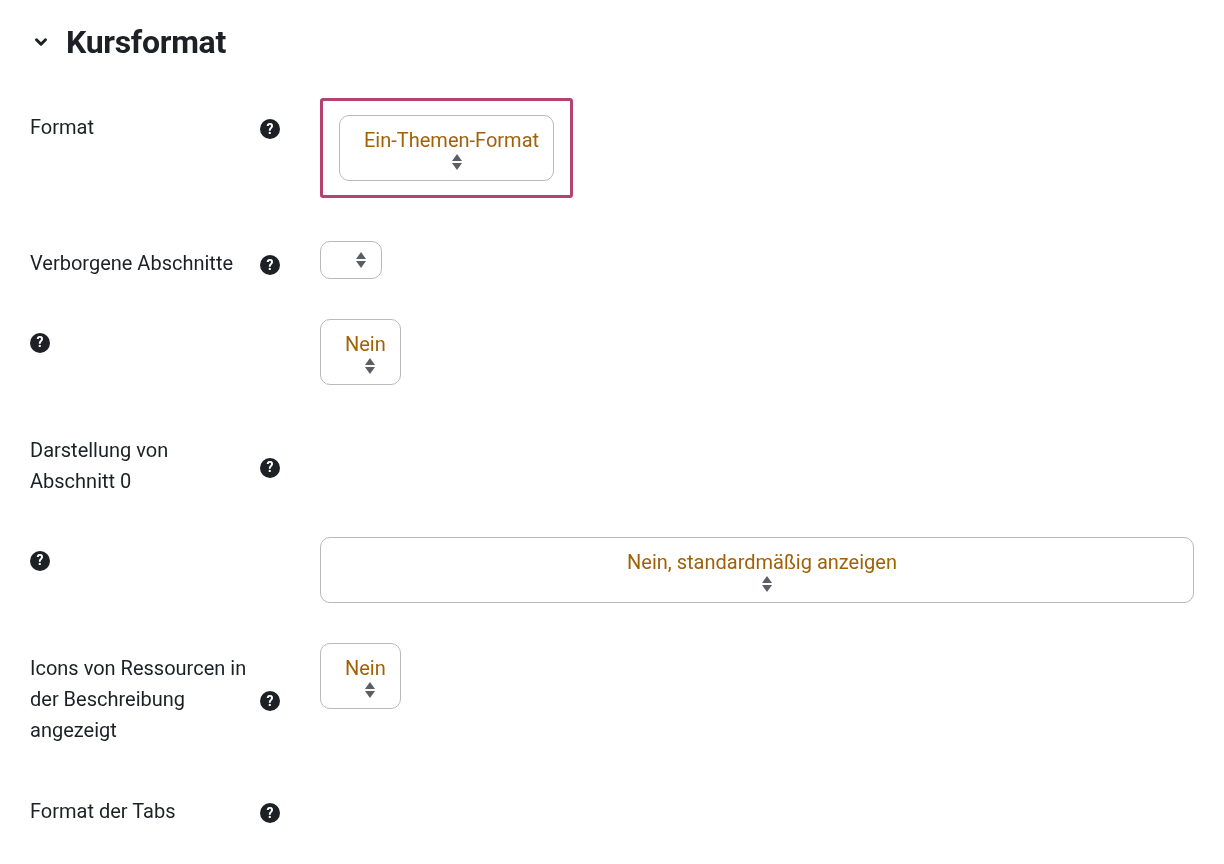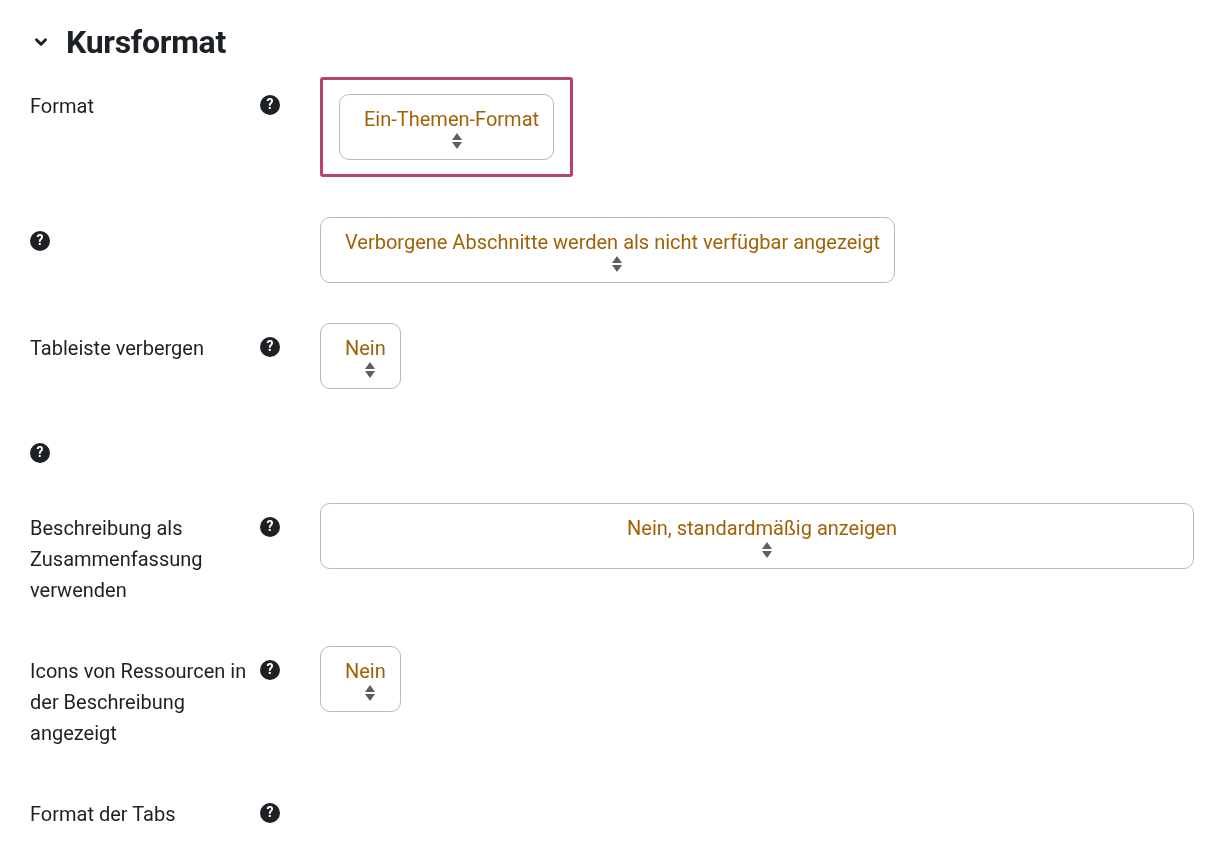--- a/index.html
+++ b/index.html
@@ -12,21 +12,21 @@
     font-size: 20px;
     line-height: 1.4;
   }
   .page {
     padding: 20px 30px;
     max-width: 1224px;
   }
   .section-header {
     display: flex;
     align-items: center;
-    margin-bottom: 16px;
+    margin-bottom: 37px;
   }
   .section-header .chev {
     width: 22px;
     height: 22px;
     display: inline-flex;
     align-items: center;
     justify-content: center;
     margin-right: 14px;
     cursor: pointer;
   }
@@ -37,21 +37,21 @@
     letter-spacing: -0.3px;
   }
   .form-row {
     display: flex;
     align-items: flex-start;
     margin-bottom: 40px;
   }
   .label-col {
     flex: 0 0 270px;
     display: flex;
-    align-items: flex-start;
+    align-items: center;
     justify-content: space-between;
     padding-right: 20px;
     padding-top: 10px;
   }
   .label-text {
     font-size: 20px;
     color: #1d2125;
     line-height: 1.55;
     padding-right: 8px;
   }
@@ -140,66 +140,65 @@
                 <polygon points="1,0 11,0 6,7" fill="#5b5f63"></polygon>
               </svg>
           </span>
         </span>
       </span>
     </div>
   </div>
 
   <div class="form-row">
     <div class="label-col">
+      <span class="label-text">Verborgene Abschnitte</span>
       <span class="help-icon">?</span>
     </div>
     <div class="control-col">
       <span class="select">
-        <span>Verborgene Abschnitte werden als nicht verfügbar angezeigt</span>
-        <span class="sort-icon">
-          <svg width="12" height="7" viewBox="0 0 12 7">
-              <polygon points="6,0 11,7 1,7" fill="#5b5f63"></polygon>
-            </svg>
-          <svg width="12" height="7" viewBox="0 0 12 7" style="margin-top:2px">
-              <polygon points="1,0 11,0 6,7" fill="#5b5f63"></polygon>
-            </svg>
-        </span>
-      </span>
-    </div>
-  </div>
-
-  <div class="form-row">
-    <div class="label-col">
-      <span class="label-text">Tableiste verbergen</span>
+        <span class="sort-icon">
+          <svg width="12" height="7" viewBox="0 0 12 7">
+              <polygon points="6,0 11,7 1,7" fill="#5b5f63"></polygon>
+            </svg>
+          <svg width="12" height="7" viewBox="0 0 12 7" style="margin-top:2px">
+              <polygon points="1,0 11,0 6,7" fill="#5b5f63"></polygon>
+            </svg>
+        </span>
+      </span>
+    </div>
+  </div>
+
+  <div class="form-row">
+    <div class="label-col">
       <span class="help-icon">?</span>
     </div>
     <div class="control-col">
       <span class="select">
         <span>Nein</span>
         <span class="sort-icon">
           <svg width="12" height="7" viewBox="0 0 12 7">
               <polygon points="6,0 11,7 1,7" fill="#5b5f63"></polygon>
             </svg>
           <svg width="12" height="7" viewBox="0 0 12 7" style="margin-top:2px">
               <polygon points="1,0 11,0 6,7" fill="#5b5f63"></polygon>
             </svg>
         </span>
       </span>
     </div>
   </div>
 
   <div class="form-row">
     <div class="label-col">
-      <span class="help-icon">?</span>
-    </div>
-  </div>
-
-  <div class="form-row">
-    <div class="label-col">
-      <span class="label-text">Beschreibung als Zusammenfassung verwenden</span>
+      <span class="label-text">Darstellung von Abschnitt 0</span>
+      <span class="help-icon">?</span>
+    </div>
+  </div>
+
+  <div class="form-row">
+    <div class="label-col">
       <span class="help-icon">?</span>
     </div>
     <div class="control-col">
       <span class="select full">
         <span>Nein, standardmäßig anzeigen</span>
         <span class="sort-icon">
           <svg width="12" height="7" viewBox="0 0 12 7">
               <polygon points="6,0 11,7 1,7" fill="#5b5f63"></polygon>
             </svg>
           <svg width="12" height="7" viewBox="0 0 12 7" style="margin-top:2px">

